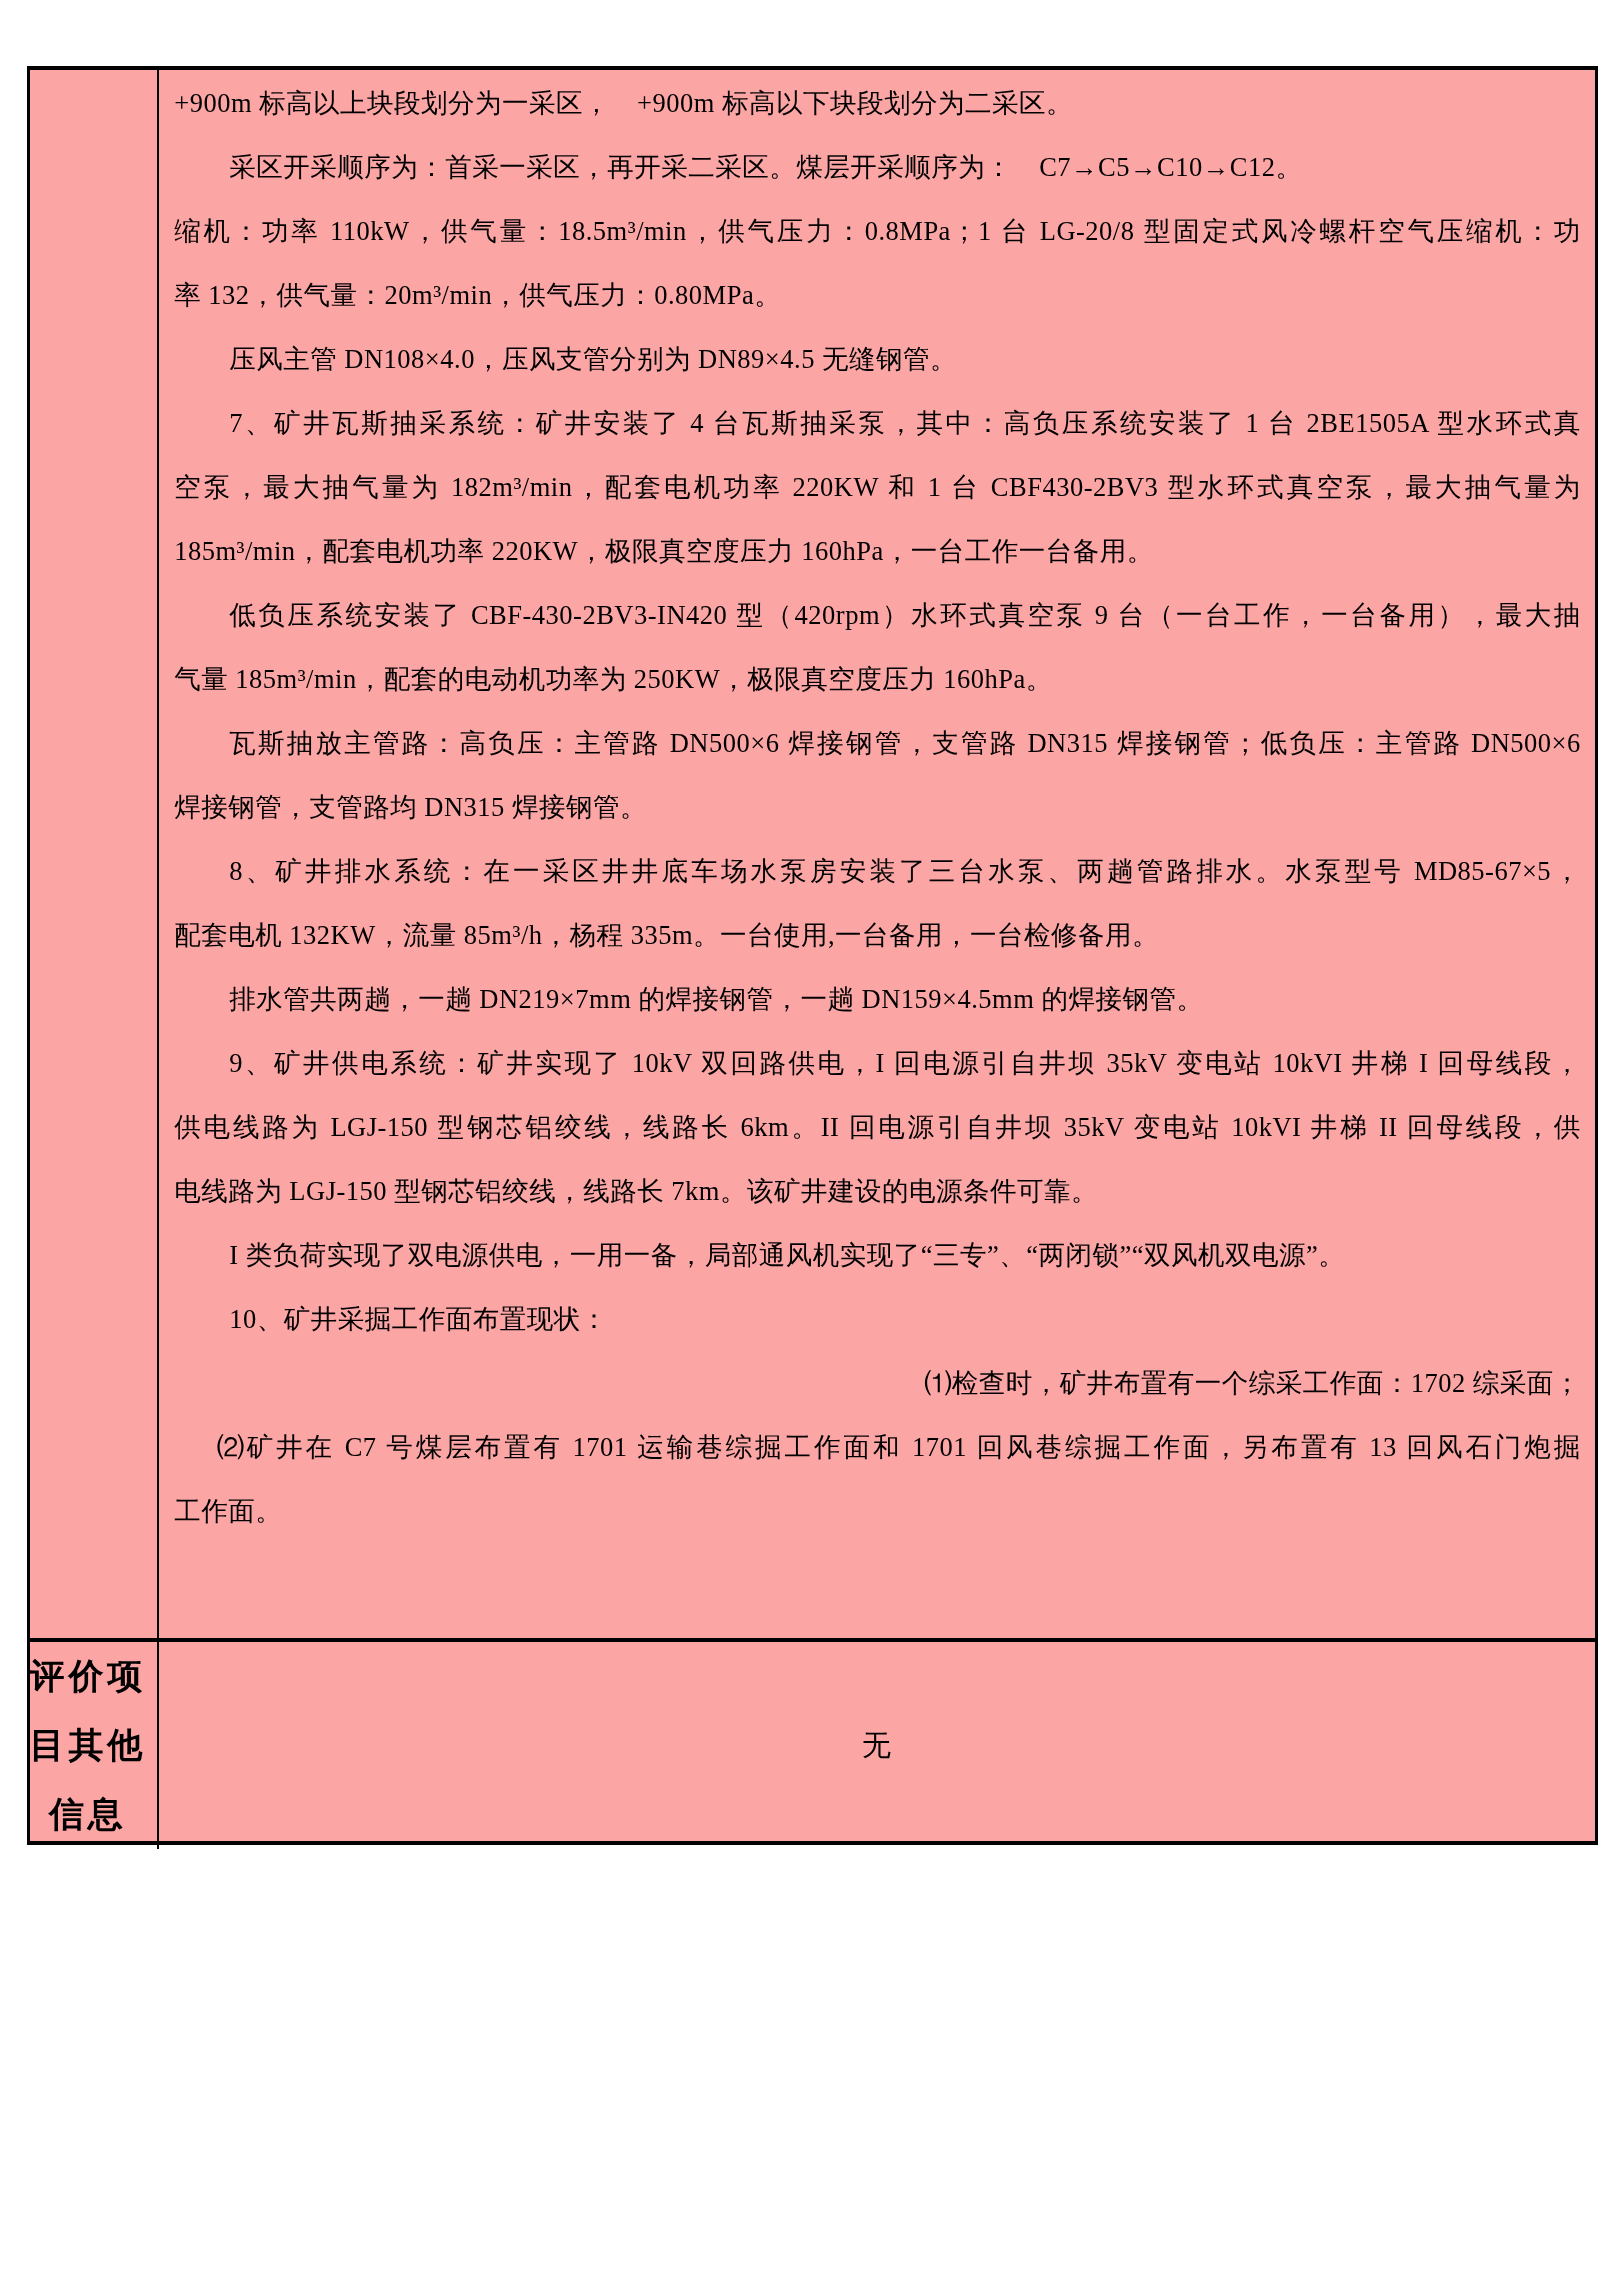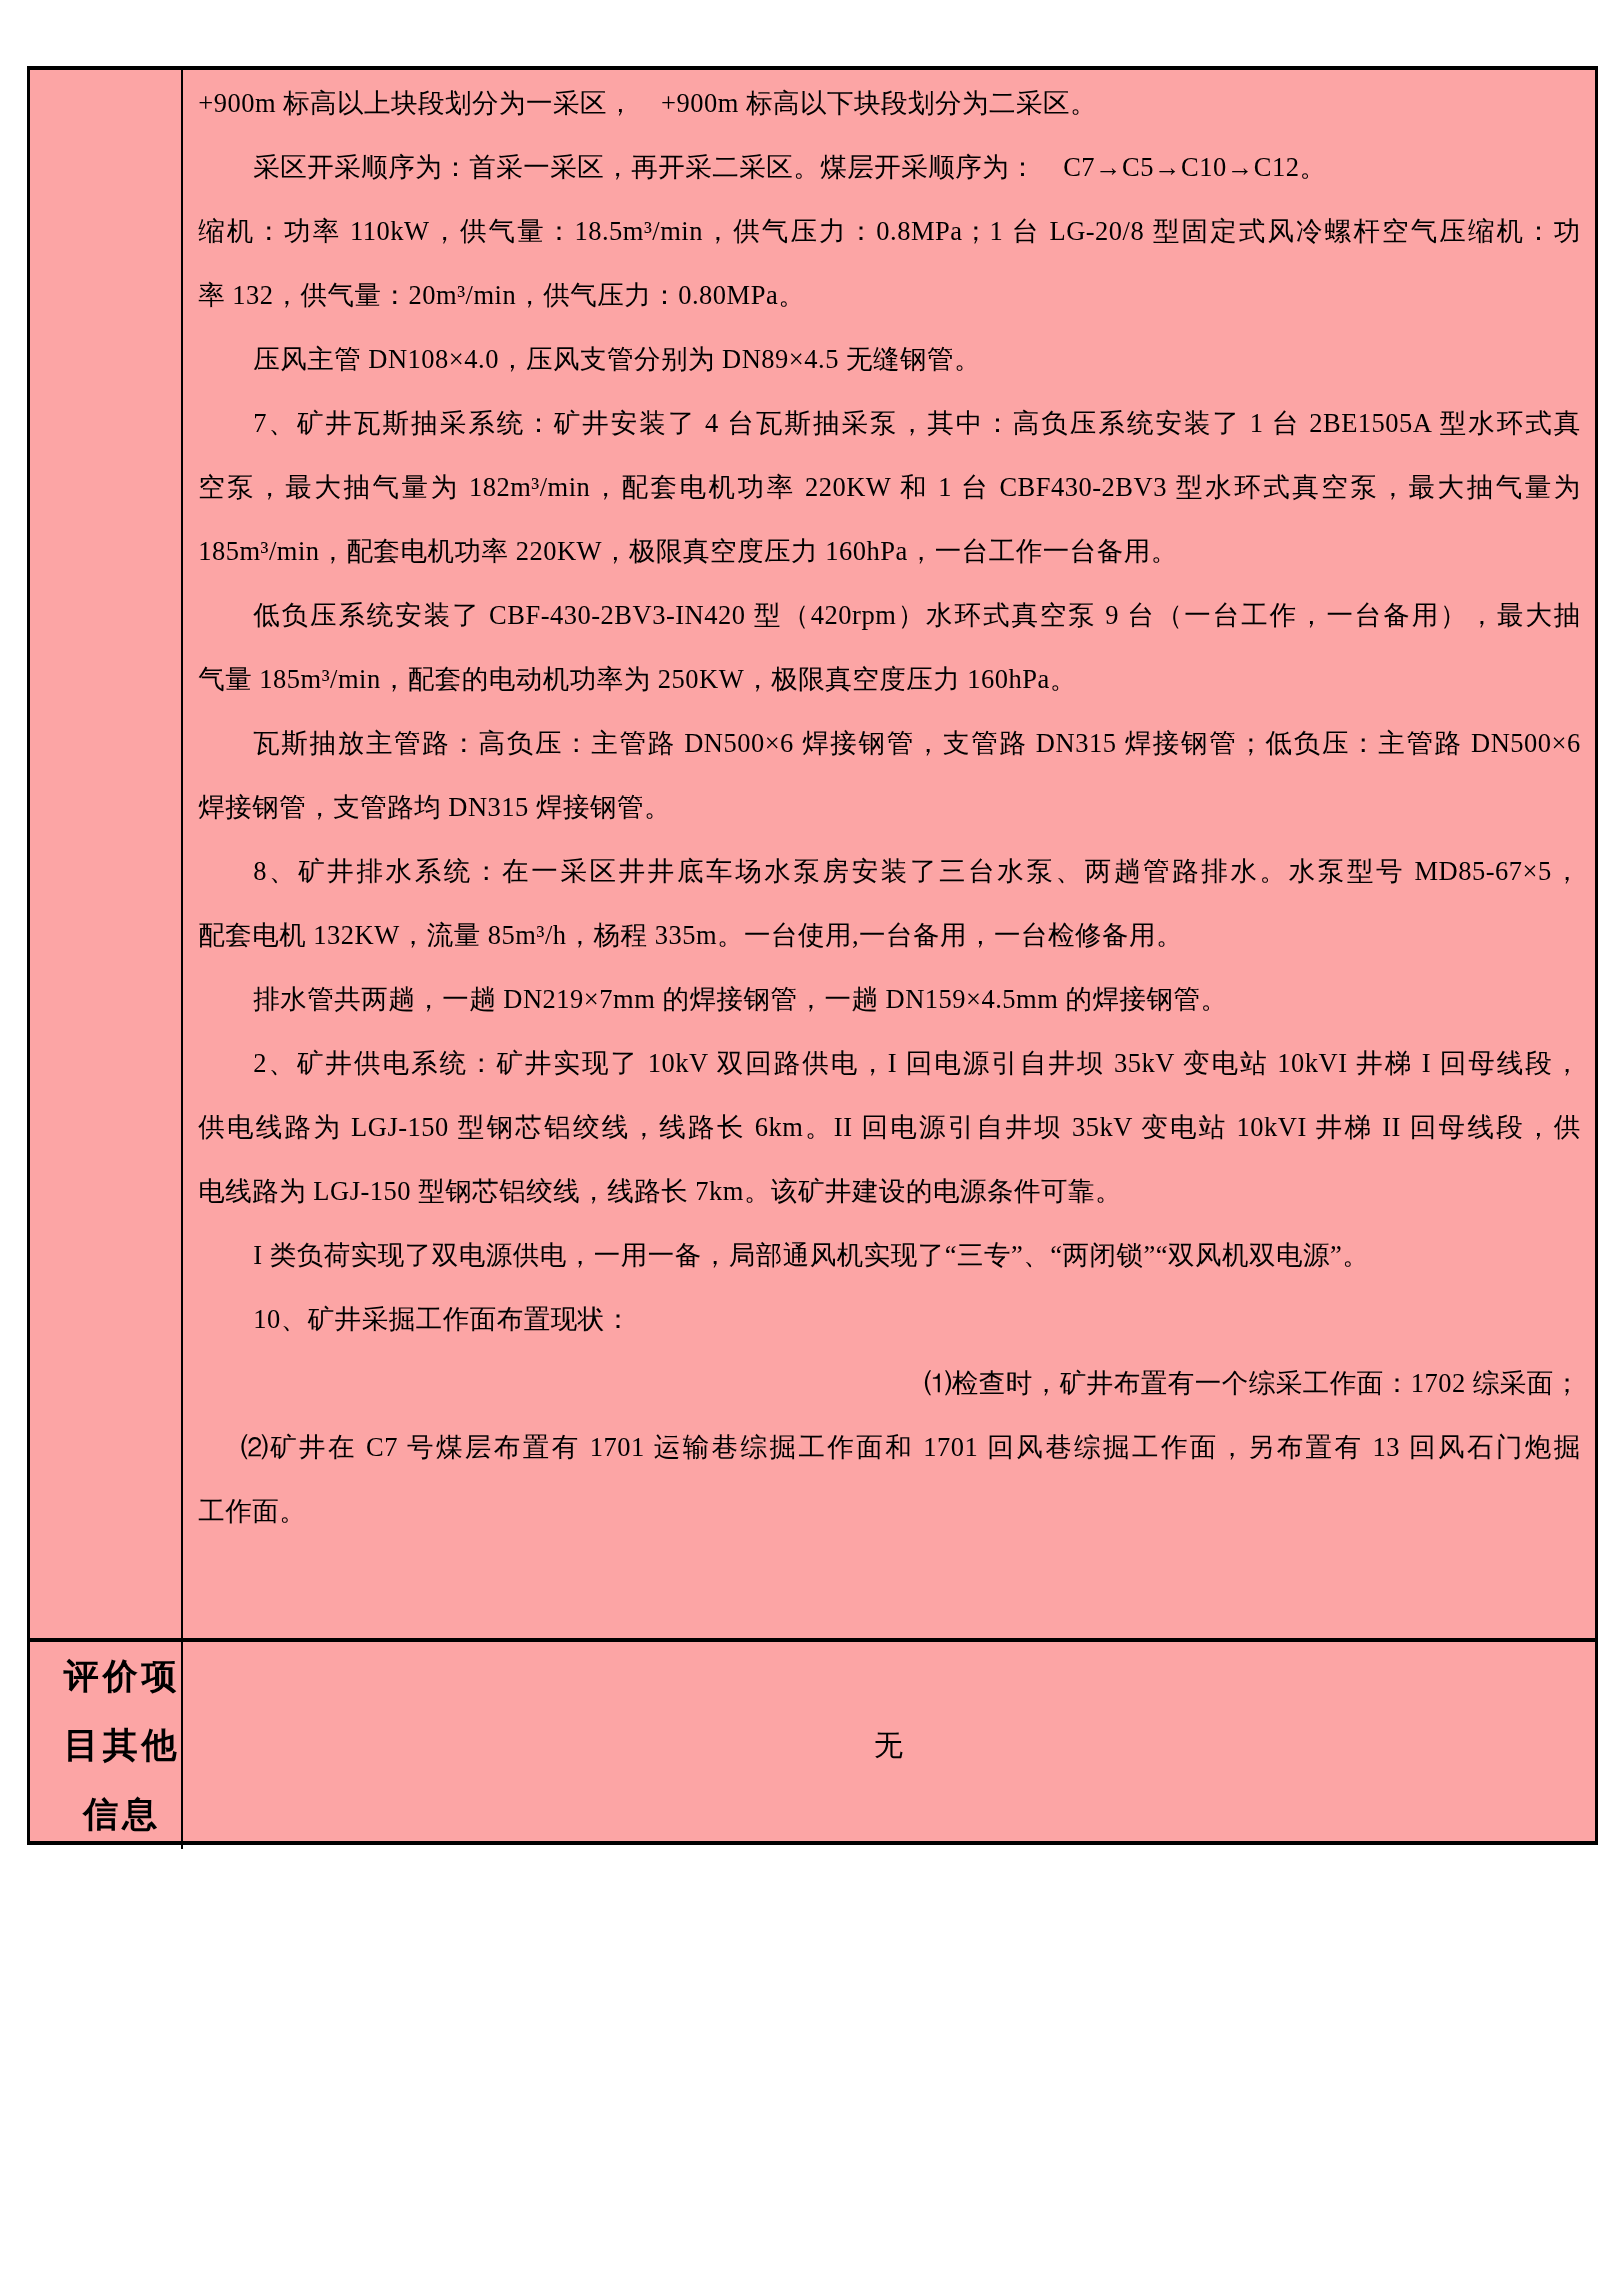--- a/index.html
+++ b/index.html
@@ -21,24 +21,24 @@
     border-left:3.9px solid #000;
     border-right:3.9px solid #000;
     display:flex;
     flex-direction:column;
     background:#fca5a5;
   }
   .row{display:flex;flex-direction:row;box-sizing:border-box;}
   .row-main{height:1568px;flex:none;}
   .row-other{flex:1;border-top:4.9px solid #000;}
   .cell-left{
-    width:153px;flex:none;
+    width:129px;flex:none;
     box-sizing:border-box;
     border-right:2px solid #000;
-    display:flex;align-items:center;justify-content:flex-end;
+    display:flex;align-items:center;justify-content:flex-start;
     text-align:center;
   }
   .cell-content{
     flex:1;min-width:0;
     box-sizing:border-box;
     padding:1px 13.7px 0 15.7px;
     overflow:hidden;
   }
   .line{
     font-size:26.5px;
@@ -84,21 +84,21 @@
           <div class="line indent justify">7、矿井瓦斯抽采系统：矿井安装了 4 台瓦斯抽采泵，其中：高负压系统安装了 1 台 2BE1505A 型水环式真</div>
           <div class="line justify">空泵，最大抽气量为 182m³/min，配套电机功率 220KW 和 1 台 CBF430-2BV3 型水环式真空泵，最大抽气量为</div>
           <div class="line">185m³/min，配套电机功率 220KW，极限真空度压力 160hPa，一台工作一台备用。</div>
           <div class="line indent justify">低负压系统安装了 CBF-430-2BV3-IN420 型（420rpm）水环式真空泵 9 台（一台工作，一台备用），最大抽</div>
           <div class="line">气量 185m³/min，配套的电动机功率为 250KW，极限真空度压力 160hPa。</div>
           <div class="line indent justify">瓦斯抽放主管路：高负压：主管路 DN500×6 焊接钢管，支管路 DN315 焊接钢管；低负压：主管路 DN500×6</div>
           <div class="line">焊接钢管，支管路均 DN315 焊接钢管。</div>
           <div class="line indent justify">8、矿井排水系统：在一采区井井底车场水泵房安装了三台水泵、两趟管路排水。水泵型号 MD85-67×5，</div>
           <div class="line">配套电机 132KW，流量 85m³/h，杨程 335m。一台使用,一台备用，一台检修备用。</div>
           <div class="line indent">排水管共两趟，一趟 DN219×7mm 的焊接钢管，一趟 DN159×4.5mm 的焊接钢管。</div>
-          <div class="line indent justify">2、矿井供电系统：矿井实现了 10kV 双回路供电，I 回电源引自井坝 35kV 变电站 10kVI 井梯 I 回母线段，</div>
+          <div class="line indent justify">9、矿井供电系统：矿井实现了 10kV 双回路供电，I 回电源引自井坝 35kV 变电站 10kVI 井梯 I 回母线段，</div>
           <div class="line justify">供电线路为 LGJ-150 型钢芯铝绞线，线路长 6km。II 回电源引自井坝 35kV 变电站 10kVI 井梯 II 回母线段，供</div>
           <div class="line">电线路为 LGJ-150 型钢芯铝绞线，线路长 7km。该矿井建设的电源条件可靠。</div>
           <div class="line indent">I 类负荷实现了双电源供电，一用一备，局部通风机实现了“三专”、“两闭锁”“双风机双电源”。</div>
           <div class="line indent">10、矿井采掘工作面布置现状：</div>
           <div class="line indent2">⑴检查时，矿井布置有一个综采工作面：1702 综采面；</div>
           <div class="line indent2 justify">⑵矿井在 C7 号煤层布置有 1701 运输巷综掘工作面和 1701 回风巷综掘工作面，另布置有 13 回风石门炮掘</div>
           <div class="line">工作面。</div>
         </div>
     </div>
     <div class="row row-other">

